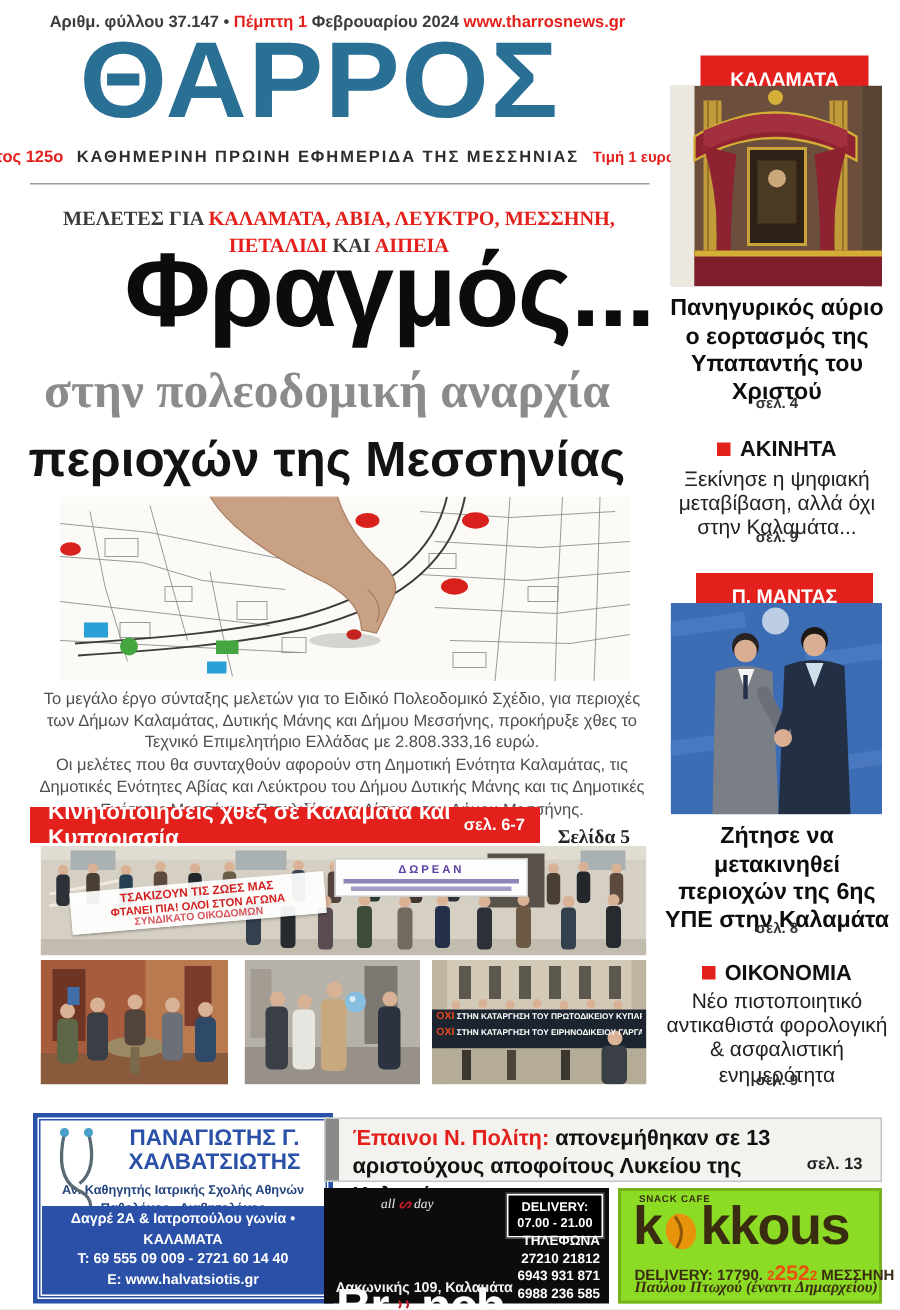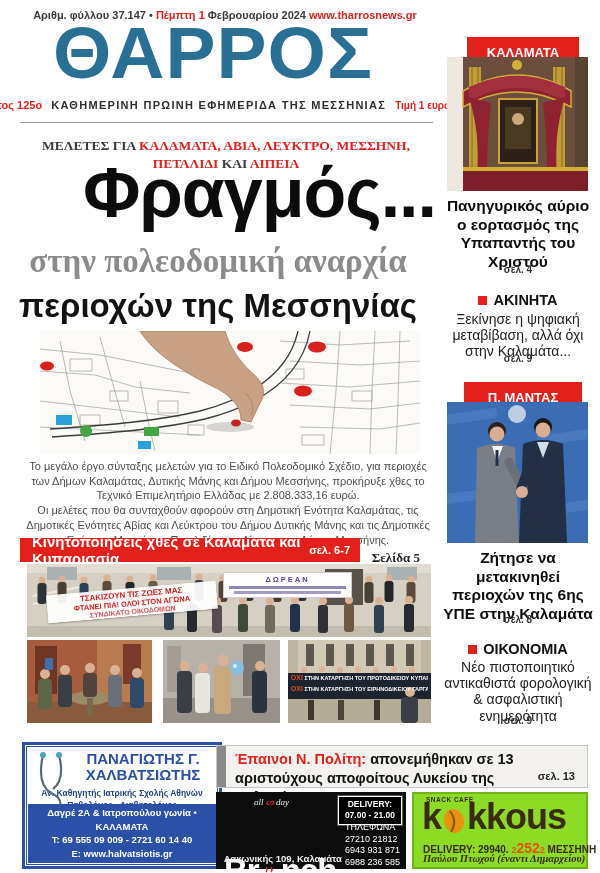--- a/index.html
+++ b/index.html
@@ -84,21 +84,21 @@
   .politis .bar{position:absolute;left:0;top:0;bottom:0;width:9px;background:#8a8a8a;}
   .politis .txt{margin:4px 60px 0 18px;font-size:14.5px;font-weight:bold;color:#111;line-height:1.3;}
   .politis .pg{position:absolute;right:12px;bottom:5px;font-size:11px;font-weight:bold;color:#222;}
   .ad-brunch{top:792px;left:216px;width:190px;height:77px;background:#0c0c0c;color:#fff;box-sizing:border-box;}
   .br-script{position:absolute;left:38px;top:5px;font-family:"Liberation Serif",serif;font-style:italic;font-size:9px;color:#eee;}
   .br-script .swirl{color:#c21f2a;font-weight:bold;}
   .br-name{position:absolute;left:8px;top:12px;font-size:33px;font-weight:bold;letter-spacing:-1px;display:flex;align-items:flex-end;margin-top:48px;}
   .br-addr{position:absolute;left:8px;bottom:5px;font-size:9.5px;font-weight:bold;color:#f2f2f2;}
   .br-deliv{position:absolute;right:4px;top:4px;border:1px solid #fff;outline:1px solid #555;background:#000;
             text-align:center;font-size:8.5px;font-weight:bold;padding:2px 6px;line-height:1.35;}
-  .br-phones{position:absolute;right:6px;top:30px;text-align:left;font-size:9px;font-weight:normal;line-height:1.3;}
+  .br-phones{position:absolute;right:6px;top:30px;text-align:right;font-size:9px;font-weight:bold;line-height:1.3;}
   .ad-kokkous{top:792px;left:412px;width:176px;height:77px;background:#8cdb25;border:2px solid #74b319;box-sizing:border-box;}
   .kk-tag{position:absolute;left:12px;top:2px;font-size:6.5px;font-weight:bold;color:#3a2c10;letter-spacing:.5px;}
   .kk-name{position:absolute;left:8px;top:2px;font-size:36px;font-weight:bold;color:#3a2c10;letter-spacing:-1px;display:flex;align-items:center;}
   .kk-line{position:absolute;left:9px;top:46px;font-size:10px;font-weight:bold;color:#3a2c10;white-space:nowrap;}
   .kk-num-s{color:#e8520e;font-size:9px;}
   .kk-num-b{color:#e8520e;font-size:14px;}
   .kk-addr{position:absolute;left:9px;bottom:3px;font-family:"Liberation Serif",serif;font-style:italic;
            font-size:10.5px;font-weight:bold;color:#3a2c10;white-space:nowrap;}
 </style>
 </head>
@@ -480,20 +480,20 @@
     <div class="kk-tag">SNACK CAFE</div>
     <div class="kk-name">
       <span>k</span>
       <svg width="24" height="30" viewBox="0 0 24 30" style="margin:6px 1px 0">
         <ellipse cx="12" cy="16" rx="10" ry="12" fill="#e8930c" transform="rotate(-14 12 16)"></ellipse>
         <path d="M8,6 Q16,16 9,27" fill="none" stroke="#8a5505" stroke-width="2"></path>
       </svg>
       <span>kkous</span>
     </div>
     <div class="kk-line">
-      <span>DELIVERY: 29940.</span>
+      <span>DELIVERY: 17790.</span>
       <span class="kk-num-s">2</span><span class="kk-num-b">252</span><span class="kk-num-s">2</span>
       <span>ΜΕΣΣΗΝΗ</span>
     </div>
     <div class="kk-addr">Παύλου Πτωχού (έναντι Δημαρχείου)</div>
   </div>
 
 </div>
 
 </body></html>

